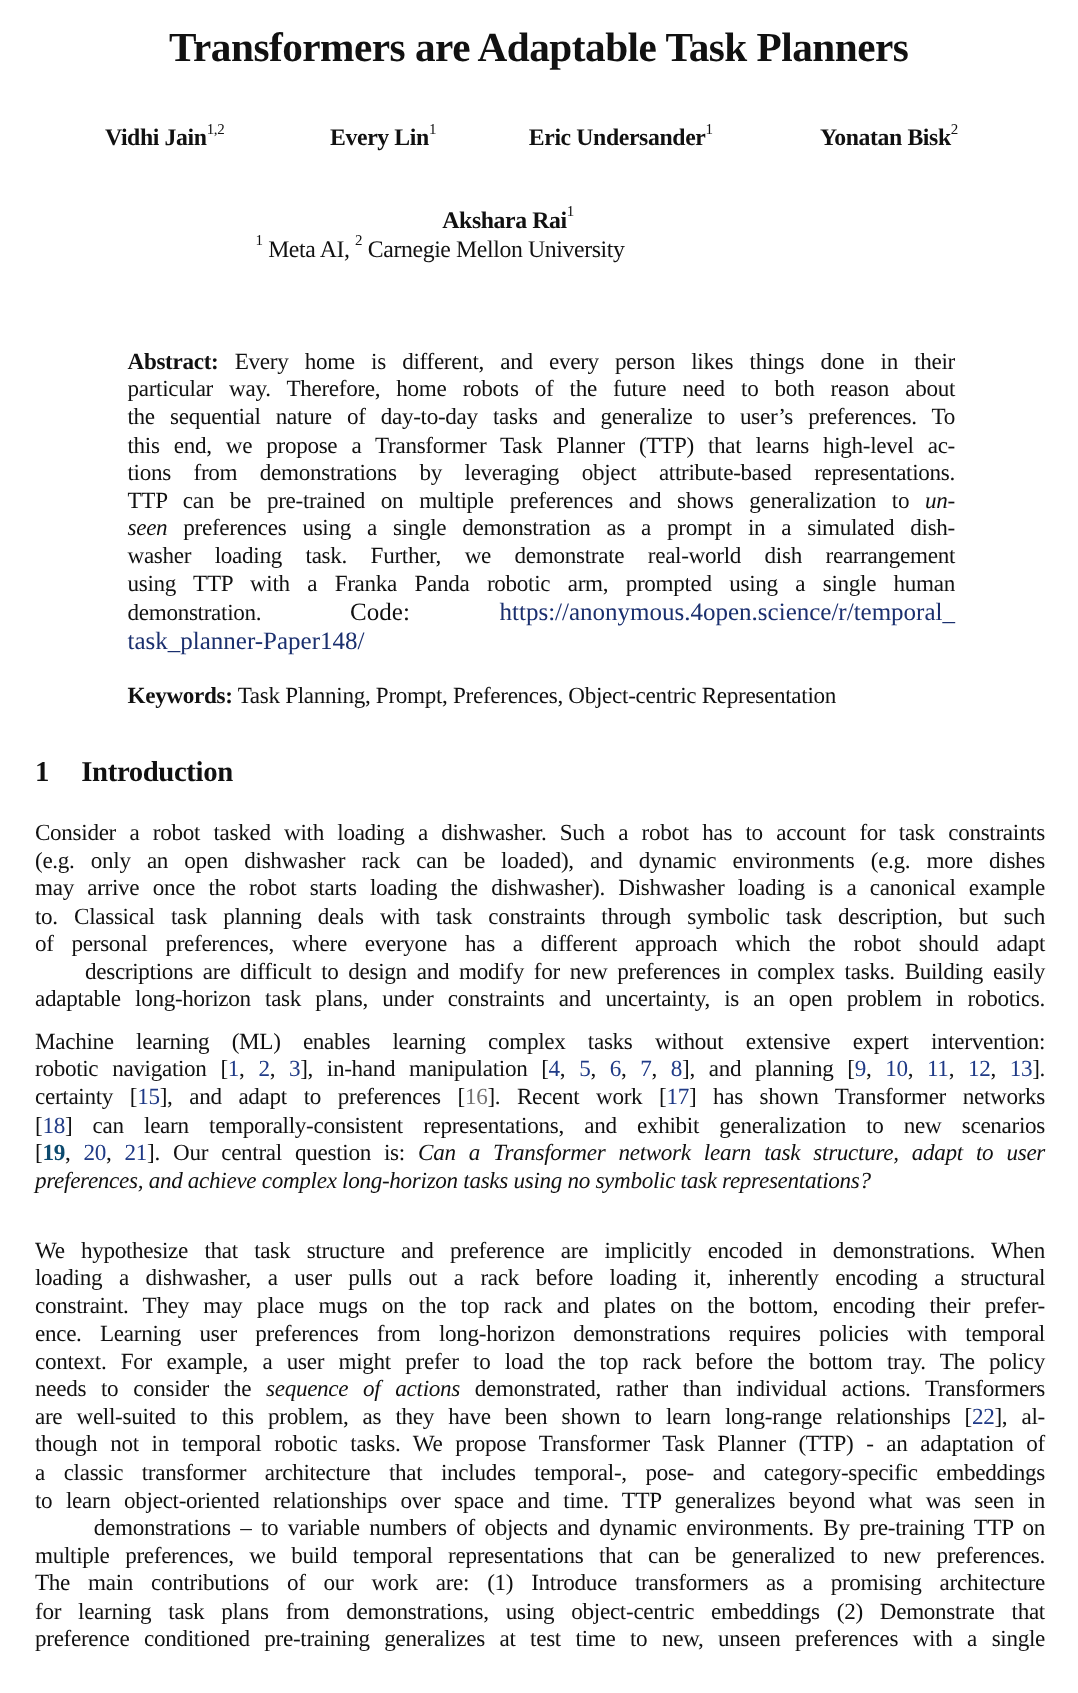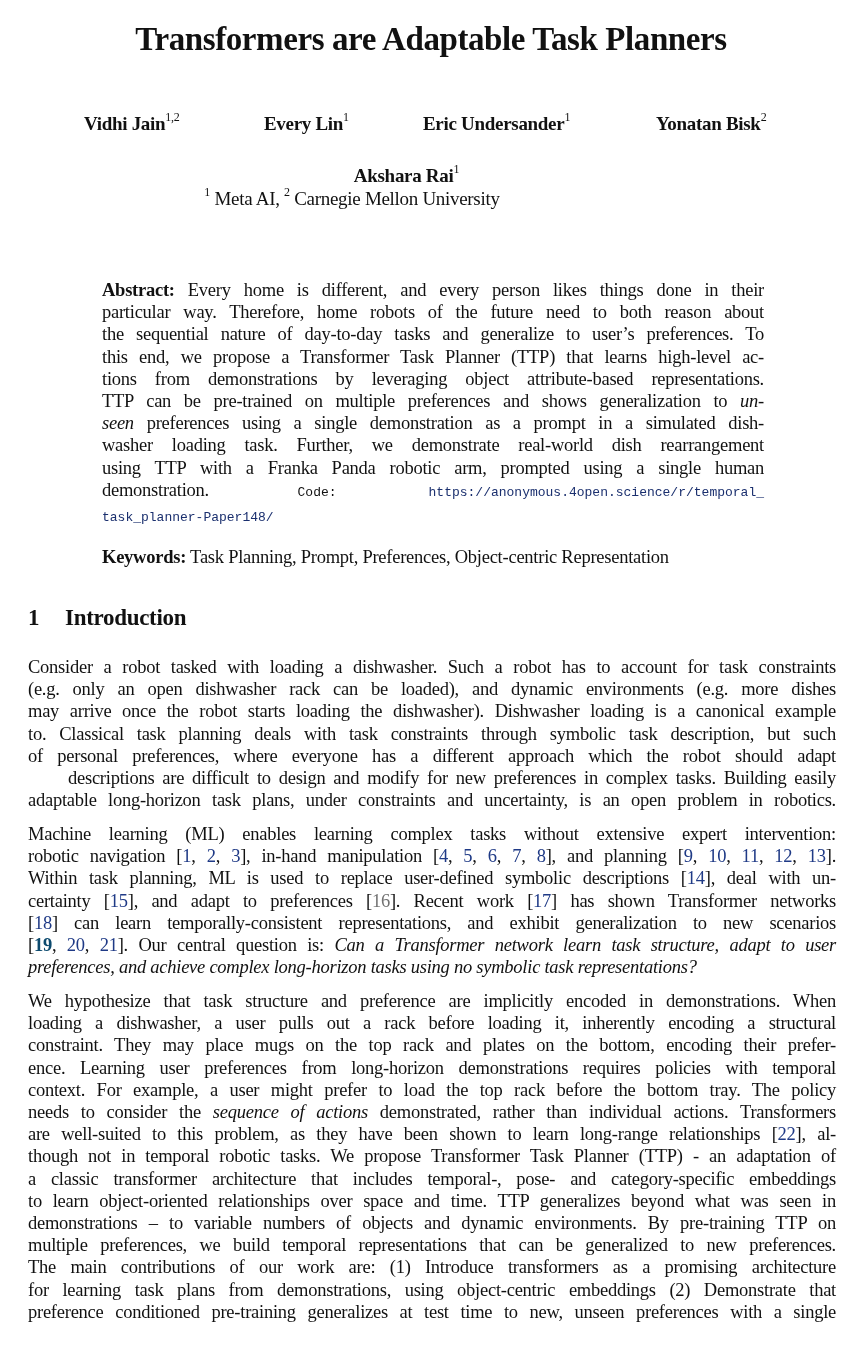--- a/index.html
+++ b/index.html
@@ -6,40 +6,40 @@
   body {
     width: 862px; height: 1354px; overflow: hidden; position: relative;
     font-family: "Liberation Serif", "DejaVu Serif", serif;
     color: #111111;
   }
   .page { position: absolute; left: 0; top: 0; width: 862px; height: 1354px; }
   .title {
     position: absolute; left: 0; top: 16px; width: 862px; text-align: center;
     font-weight: bold; font-size: 33px; letter-spacing: -0.4px; line-height: 46px;
   }
-  .authors-row { position: absolute; top: 104px; left: 0; width: 762px; height: 30px; }
+  .authors-row { position: absolute; top: 90px; left: 0; width: 762px; height: 30px; }
   .author {
     position: absolute; top: 0; font-weight: bold; font-size: 19px; line-height: 30px;
     white-space: nowrap; letter-spacing: -0.3px;
   }
   .author sup, .affil sup { font-weight: normal; font-size: 12px; position: relative; top: -2px; }
   .author-5 { position: absolute; top: 157px; left: 0; width: 813px; text-align: center;
     font-weight: bold; font-size: 19px; line-height: 28px; letter-spacing: -0.3px; }
   .affil { position: absolute; top: 180px; left: 0; width: 704px; text-align: center;
     font-size: 19px; line-height: 28px; letter-spacing: -0.3px; }
 
   .abstract { position: absolute; left: 102px; top: 279px; width: 662px; }
   .line {
     display: block; white-space: nowrap; font-size: 18.5px; line-height: 22.2px;
     text-align: justify; text-align-last: justify; letter-spacing: -0.25px;
   }
   .line.last { text-align-last: left; }
   .abstract .line { line-height: 22.2px; }
   .lbl { font-weight: bold; }
-  .mono { font-family: Liberation Mono, monospace; font-size: 13px; letter-spacing: 0; }
+  .mono { font-family: Liberation Serif, serif; font-size: 20px; letter-spacing: 0; }
   .link { color: #1a2f6e; }
   .cite { color: #1f3a86; }
   .keywords { position: absolute; left: 102px; top: 546px; width: 680px; }
 
   .section-heading {
     position: absolute; left: 28px; top: 602px; font-weight: bold; font-size: 23px;
     line-height: 32px; letter-spacing: -0.3px; white-space: nowrap;
   }
   .section-heading .num { display: inline-block; width: 37px; }
   .para { position: absolute; left: 28px; width: 808px; }
@@ -93,38 +93,37 @@
     <span class="line" style="display: block;">may arrive once the robot starts loading the dishwasher). Dishwasher loading is a canonical example</span>
     <span class="line" style="display: block;">to. Classical task planning deals with task constraints through symbolic task description, but such</span>
     <span class="line" style="display: block;">of personal preferences, where everyone has a different approach which the robot should adapt</span>
     <span class="line" style="display: block; margin-left: 40px;">descriptions are difficult to design and modify for new preferences in complex tasks. Building easily</span>
     <span class="line" style="display: block;">adaptable long-horizon task plans, under constraints and uncertainty, is an open problem in robotics.</span>
   </div>
 
   <div class="para p2">
     <span class="line" style="display: block;">Machine learning (ML) enables learning complex tasks without extensive expert intervention:</span>
     <span class="line" style="display: block;"><span>robotic navigation [</span><a class="cite" style="color: rgb(31, 58, 134);">1</a>, <a class="cite" style="color: rgb(31, 58, 134);">2</a>, <a class="cite" style="color: rgb(31, 58, 134);">3</a><span>], in-hand manipulation [</span><a class="cite" style="color: rgb(31, 58, 134);">4</a>, <a class="cite" style="color: rgb(31, 58, 134);">5</a>, <a class="cite" style="color: rgb(31, 58, 134);">6</a>, <a class="cite" style="color: rgb(31, 58, 134);">7</a>, <a class="cite" style="color: rgb(31, 58, 134);">8</a><span>], and planning [</span><a class="cite" style="color: rgb(31, 58, 134);">9</a>, <a class="cite" style="color: rgb(31, 58, 134);">10</a>, <a class="cite" style="color: rgb(31, 58, 134);">11</a>, <a class="cite" style="color: rgb(31, 58, 134);">12</a>, <a class="cite" style="color: rgb(31, 58, 134);">13</a><span>].</span></span>
-    <span class="line" style="display: block;"><span>Within task planning, ML is used to replace user-defined symbolic descriptions [</span><a class="cite" style="color: rgb(31, 58, 134);">14</a><span>], deal with un-</span></span>
     <span class="line" style="display: block;"><span>certainty [</span><a class="cite" style="color: rgb(31, 58, 134);">15</a><span>], and adapt to preferences [</span><a class="cite" style="color: #737373;">16</a><span>].  Recent work [</span><a class="cite" style="color: rgb(31, 58, 134);">17</a><span>] has shown Transformer networks</span></span>
     <span class="line" style="display: block;"><span>[</span><a class="cite" style="color: rgb(31, 58, 134);">18</a><span>] can learn temporally-consistent representations, and exhibit generalization to new scenarios</span></span>
     <span class="line" style="display: block;"><span>[</span><a class="cite" style="color: #0c4a6e; font-weight: bold;">19</a>, <a class="cite" style="color: rgb(31, 58, 134);">20</a>, <a class="cite" style="color: rgb(31, 58, 134);">21</a><span>]. Our central question is: </span><em>Can a Transformer network learn task structure, adapt to user</em></span>
     <span class="line last" style="display: block;"><em>preferences, and achieve complex long-horizon tasks using no symbolic task representations?</em></span>
   </div>
 
   <div class="para p3">
     <span class="line" style="display: block;">We hypothesize that task structure and preference are implicitly encoded in demonstrations. When</span>
     <span class="line" style="display: block;">loading a dishwasher, a user pulls out a rack before loading it, inherently encoding a structural</span>
     <span class="line" style="display: block;">constraint. They may place mugs on the top rack and plates on the bottom, encoding their prefer-</span>
     <span class="line" style="display: block;">ence. Learning user preferences from long-horizon demonstrations requires policies with temporal</span>
     <span class="line" style="display: block;">context. For example, a user might prefer to load the top rack before the bottom tray. The policy</span>
     <span class="line" style="display: block;"><span>needs to consider the </span><em>sequence of actions</em><span> demonstrated, rather than individual actions. Transformers</span></span>
     <span class="line" style="display: block;"><span>are well-suited to this problem, as they have been shown to learn long-range relationships [</span><a class="cite" style="color: rgb(31, 58, 134);">22</a><span>], al-</span></span>
     <span class="line" style="display: block;">though not in temporal robotic tasks. We propose Transformer Task Planner (TTP) - an adaptation of</span>
     <span class="line" style="display: block;">a classic transformer architecture that includes temporal-, pose- and category-specific embeddings</span>
     <span class="line" style="display: block;">to learn object-oriented relationships over space and time. TTP generalizes beyond what was seen in</span>
-    <span class="line" style="display: block;">demonstrations – to variable numbers of objects and dynamic environments. By pre-training TTP on</span>
+    <span class="line" style="display: block; margin-left: 47px;">demonstrations – to variable numbers of objects and dynamic environments. By pre-training TTP on</span>
     <span class="line" style="display: block;">multiple preferences, we build temporal representations that can be generalized to new preferences.</span>
     <span class="line" style="display: block;">The main contributions of our work are:  (1) Introduce transformers as a promising architecture</span>
     <span class="line" style="display: block;">for learning task plans from demonstrations, using object-centric embeddings (2) Demonstrate that</span>
     <span class="line" style="display: block;">preference conditioned pre-training generalizes at test time to new, unseen preferences with a single</span>
   </div>
 
 </div>
 
 </body></html>

